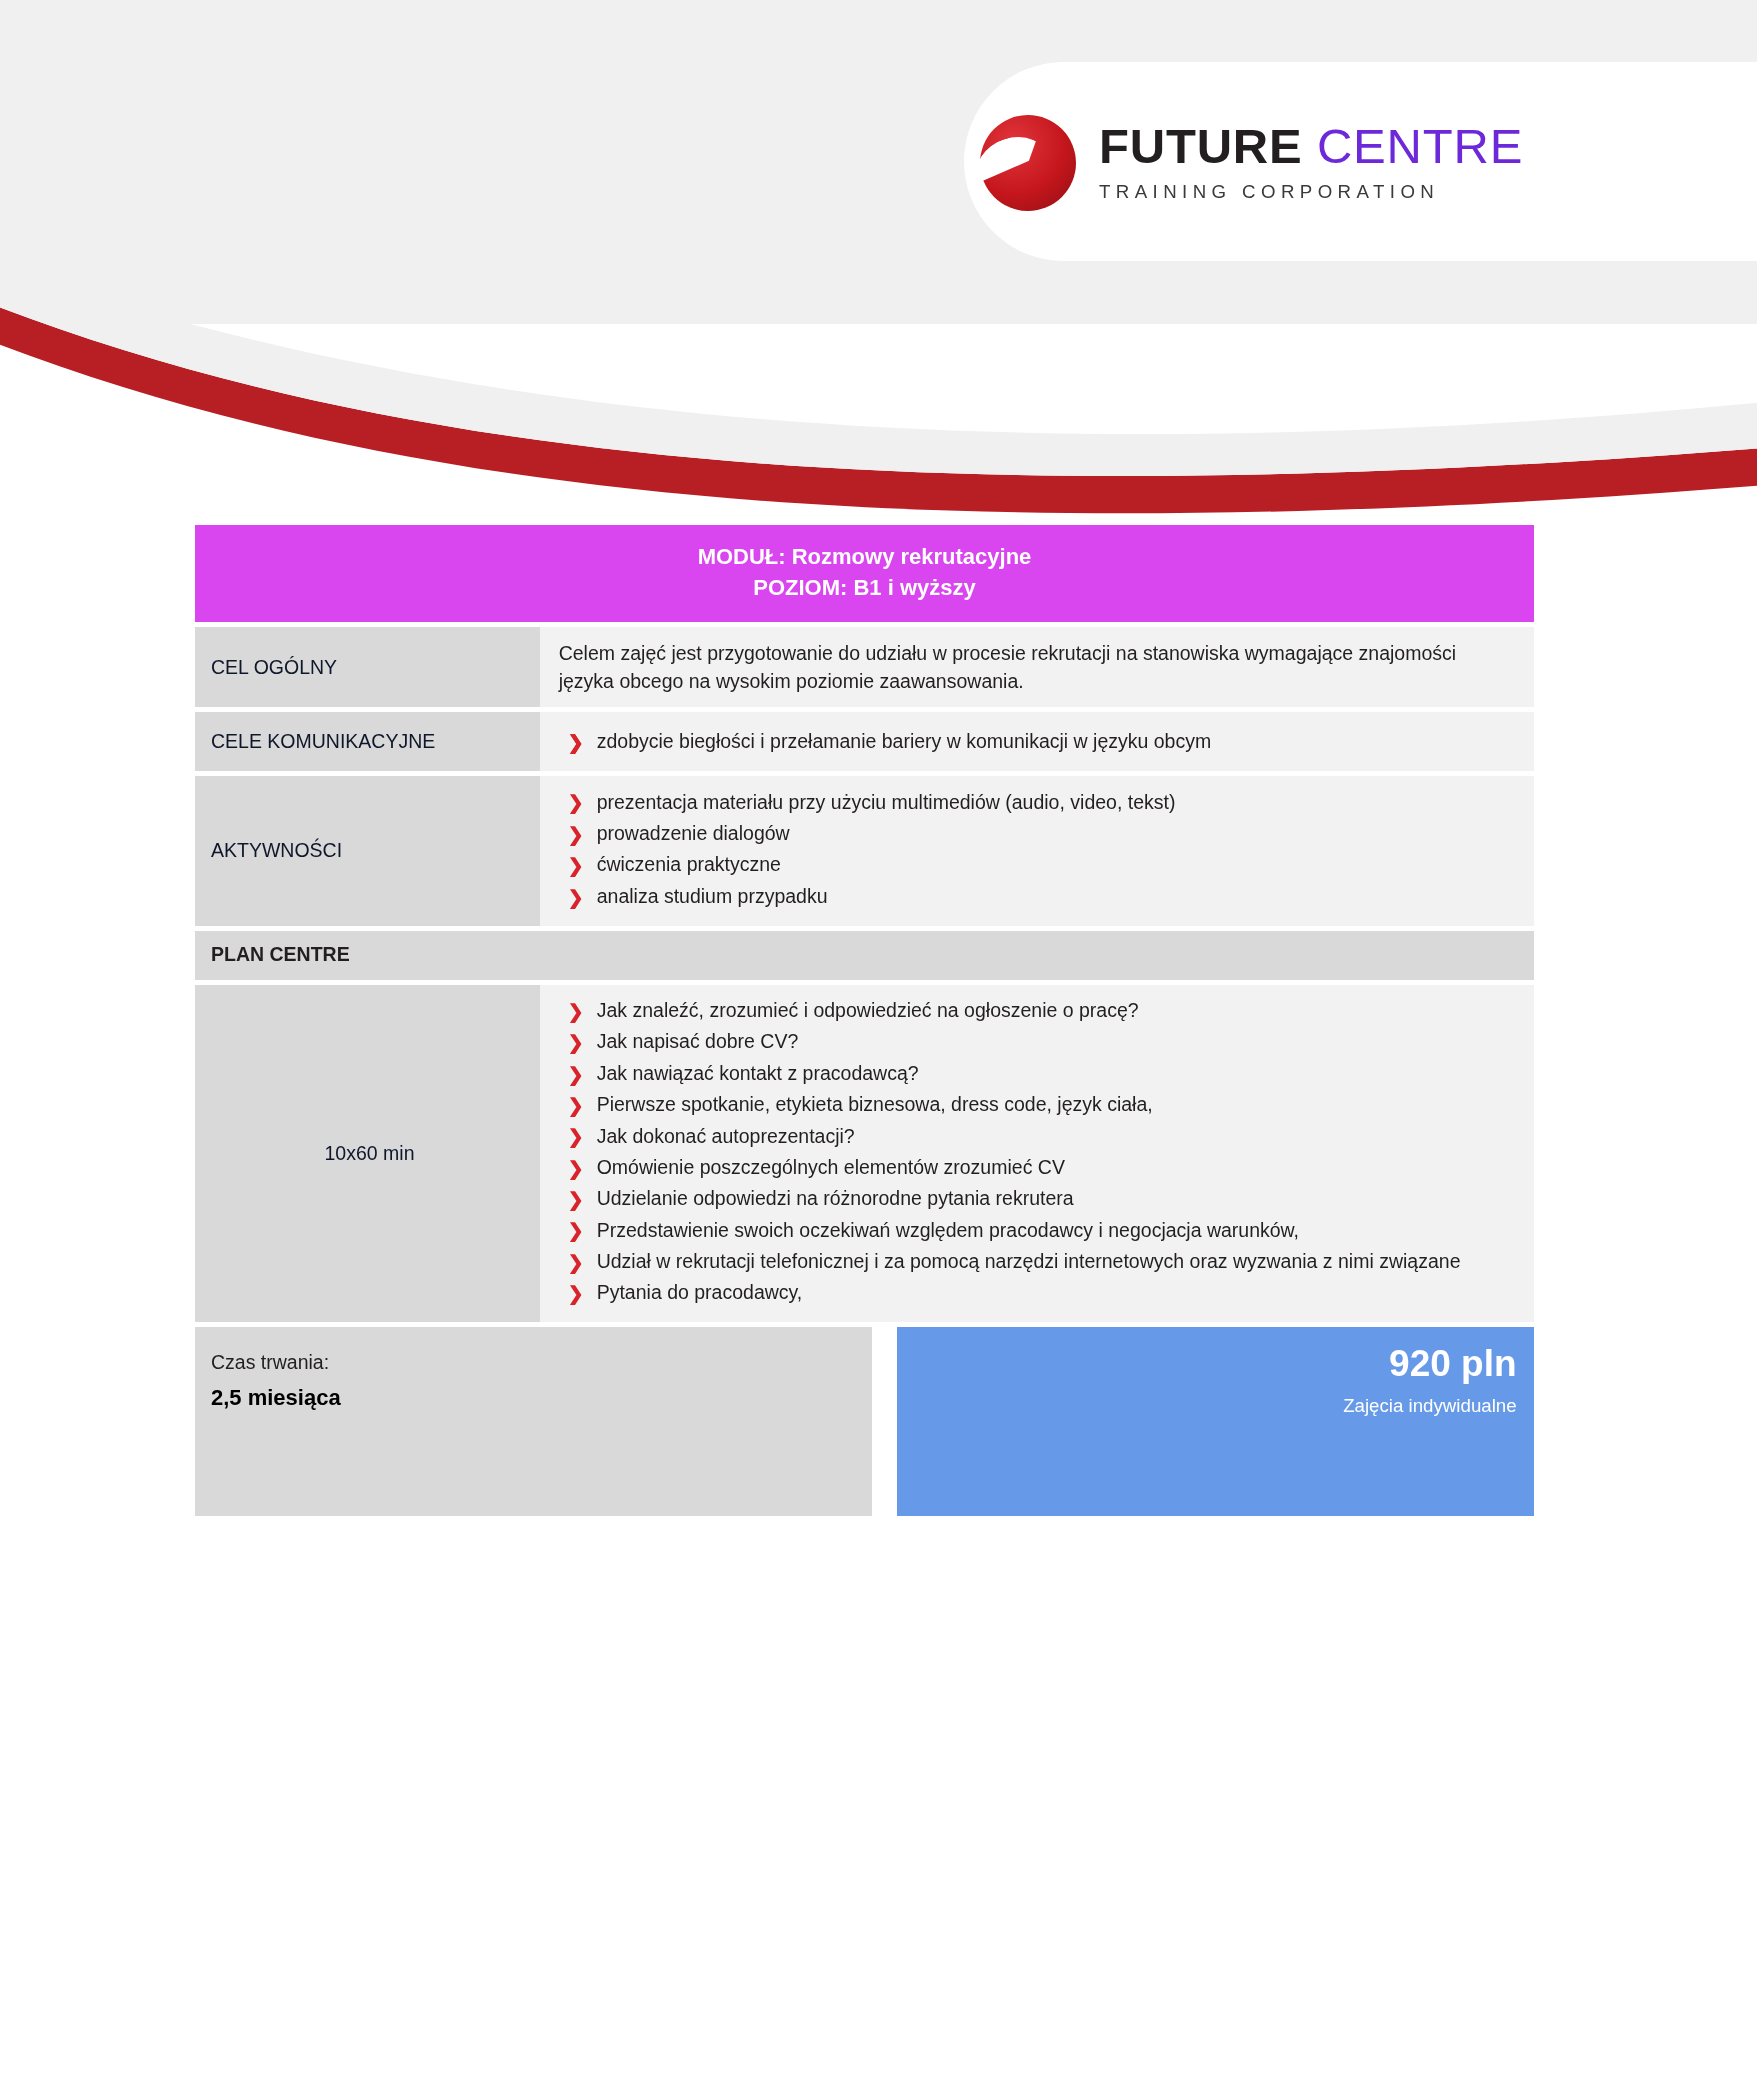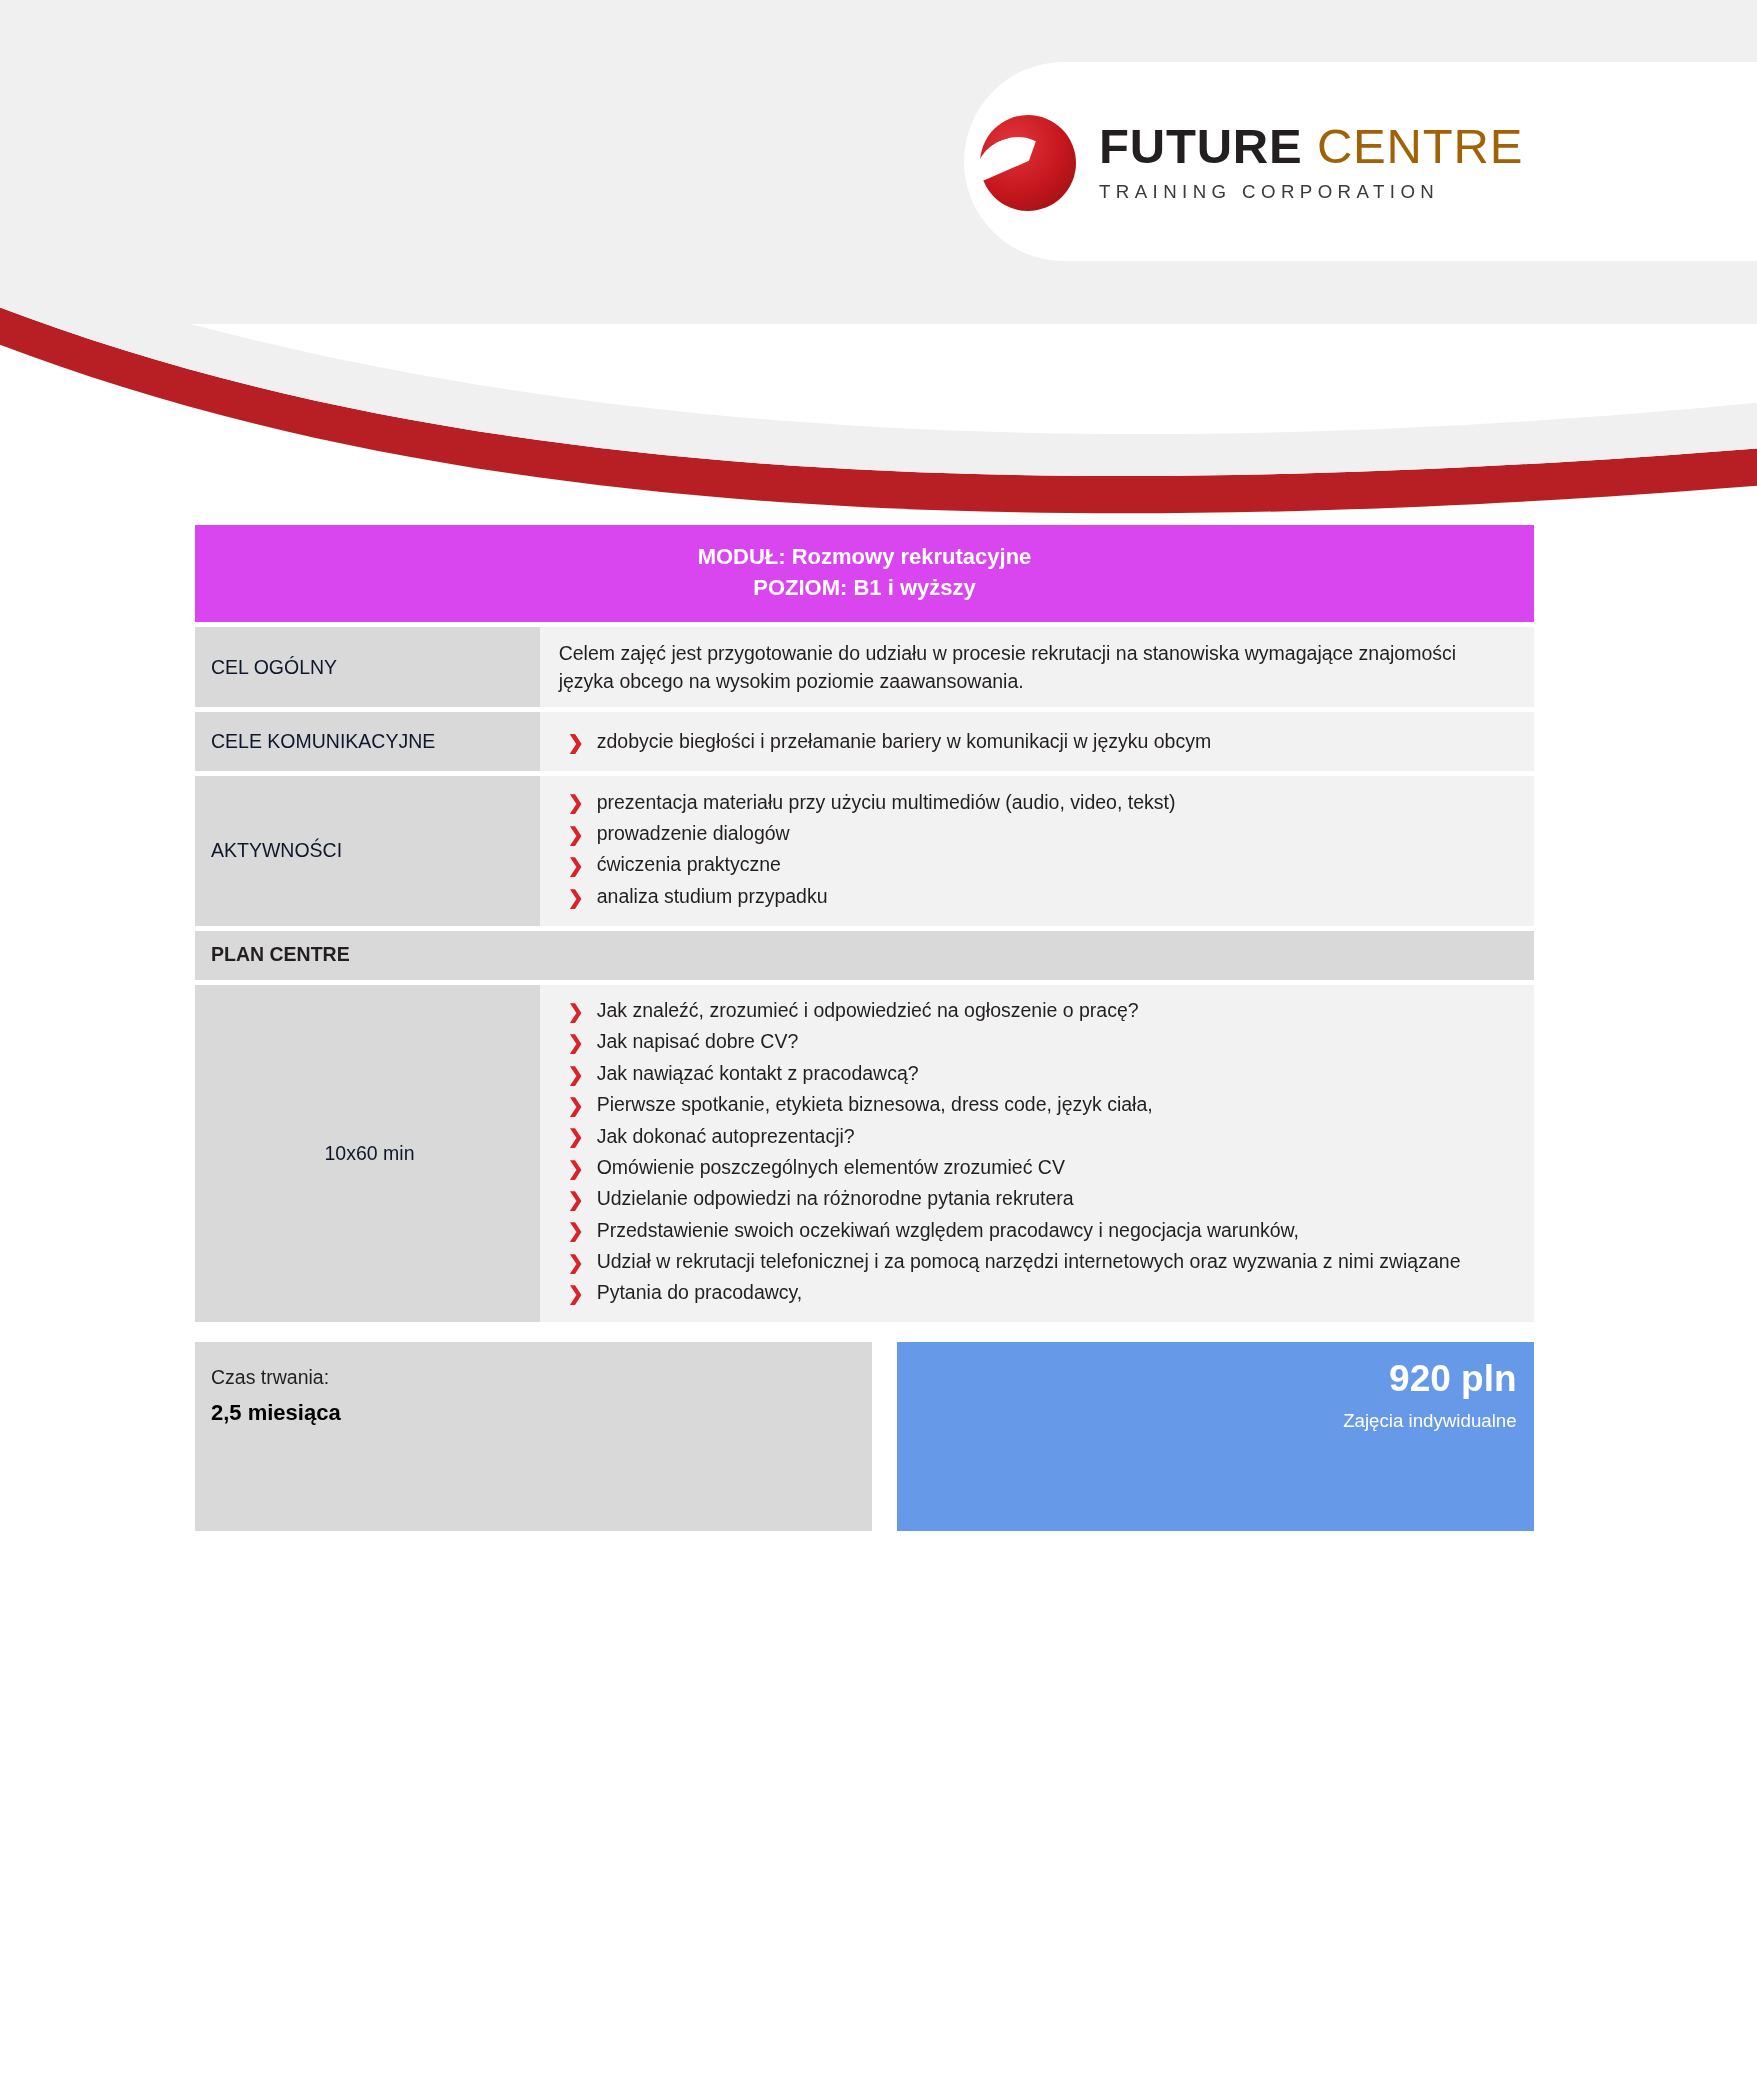--- a/index.html
+++ b/index.html
@@ -74,21 +74,21 @@
     justify-content: center;
   }
   .logo-title {
     font-size: 49px;
     letter-spacing: 0.8px;
     color: #231f20;
     line-height: 1.0;
     white-space: nowrap;
   }
   .logo-title .bold { font-weight: bold; }
-  .logo-title .light { font-weight: normal; color: #a16207; }
+  .logo-title .light { font-weight: normal; color: #6d28d9; }
   .logo-sub {
     margin-top: 10px;
     font-size: 18.7px;
     letter-spacing: 5.4px;
     color: #3a3a3c;
     white-space: nowrap;
   }
 
   
   .swoosh-band {
@@ -176,21 +176,21 @@
     color: #231f20;
     font-weight: bold;
     font-size: 19.5px;
     padding: 12.5px 0 13.3px 16px;
   }
 
   
   .bottom-row {
     display: flex;
     width: 100%;
-    margin-top: 20px;
+    margin-top: 5px;
     border-radius: 16px;
   }
   .duration-box {
     width: 677px;
     flex: 0 0 677px;
     background: #d9d9d9;
     padding: 23px 0 0 16px;
     box-sizing: border-box;
     height: 189px;
   }

